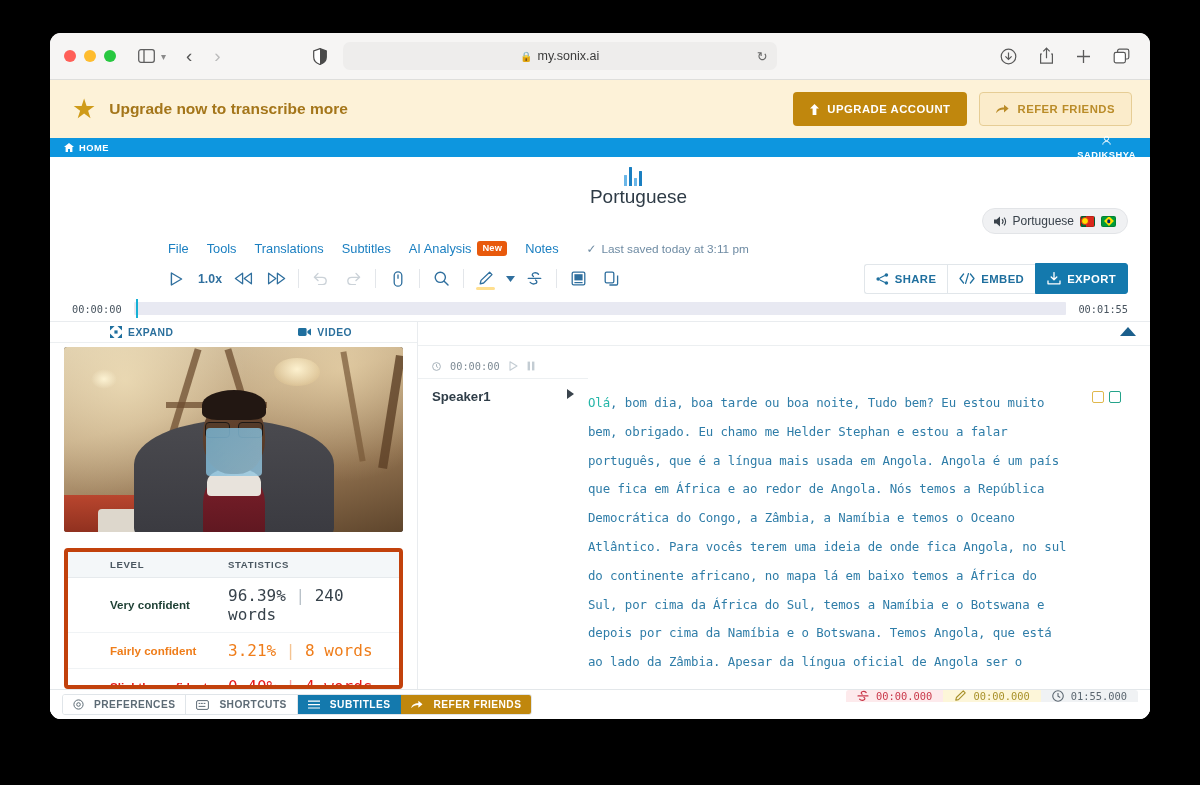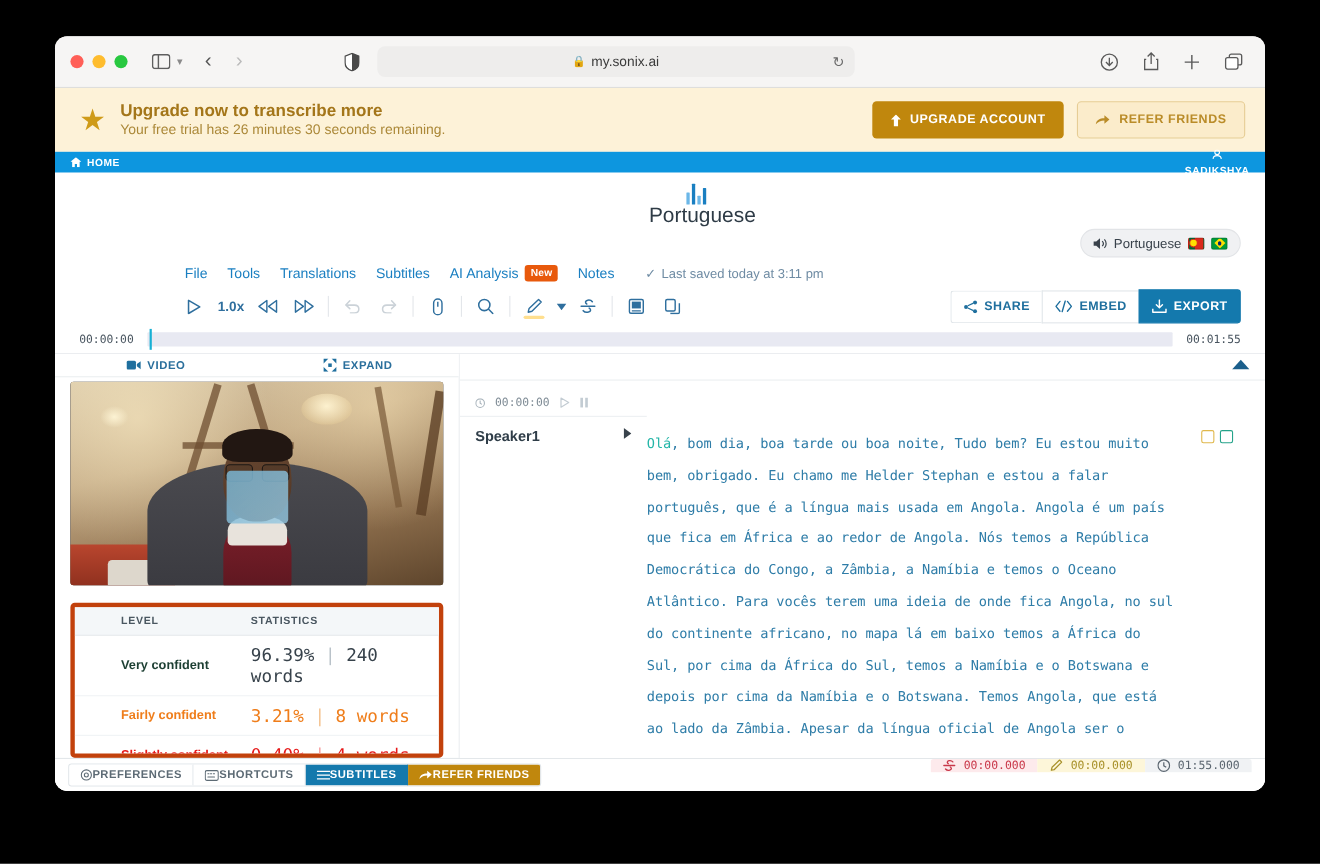--- a/index.html
+++ b/index.html
@@ -273,21 +273,21 @@
   .note-sq.green { border-color: #25a38a; }
 
   
   #statusbar {
     height: 30px; flex: 0 0 auto;
     background: #fff; border-top: 1px solid #e3e7ea;
     display: flex; align-items: stretch; padding: 0 12px;
   }
   #sb-left { display: flex; align-items: stretch; margin: 4px 0; border: 1px solid #e0e5e9; border-radius: 3px; overflow: hidden;}
   .sb-btn {
-    display: flex; align-items: center; gap: 0;
+    display: flex; align-items: center; gap: 10px;
     padding: 0 10px;
     font-size: 10.2px; font-weight: bold; letter-spacing: .45px;
     color: #5d6b75; background: #fff; border-right: 1px solid #e0e5e9;
     cursor: pointer;
   }
   .sb-btn:last-child { border-right: none; }
   .sb-btn.blue { background: #1479ad; color: #fff; border-right-color:#1479ad;}
   .sb-btn.gold { background: #c0870d; color: #fff; }
   #sb-right { margin-left: auto; display: flex; align-items: flex-start; margin-top: 0; margin-bottom: 4px; border-radius: 3px; overflow: hidden;}
   .tc {
@@ -354,21 +354,20 @@
             <rect x="1.2" y="4.4" width="11.2" height="10.4" rx="1.8" fill="#fff" stroke="#5a5a5a" stroke-width="1.2"></rect>
           </svg>
       </span>
     </div>
   </div>
 
   <div id="banner">
     <span id="star">★</span>
     <div id="banner-text">
       <div id="banner-title">Upgrade now to transcribe more</div>
-      <div id="banner-sub">Your free trial has 26 minutes 30 seconds remaining.</div>
     </div>
     <div id="banner-actions">
       <div class="btn-upgrade">
         <span>
           <svg width="9" height="11" viewBox="0 0 9 11">
               <path d="M4.5 0 9 4.6H6.4V11H2.6V4.6H0Z" fill="#fff"></path>
             </svg>
         </span>
         <span>UPGRADE ACCOUNT</span>
       </div>
@@ -557,35 +556,35 @@
         <span>00:01:55</span>
       </div>
     </div>
 
     <div id="split">
 
       <div id="left">
         <div id="left-tabs">
           <div class="ltab">
             <span>
+              <svg width="12" height="12" viewBox="0 0 12 12">
+                  <path d="M0 0h4.6L0 4.6ZM12 0v4.6L7.4 0ZM0 12V7.4L4.6 12ZM12 12H7.4L12 7.4Z" fill="#1f6f9e"></path>
+                  <rect x="4.4" y="4.4" width="3.2" height="3.2" fill="#1f6f9e"></rect>
+                </svg>
+            </span>
+            <span>EXPAND</span>
+          </div>
+          <div class="ltab">
+            <span>
               <svg width="13" height="10" viewBox="0 0 13 10">
                   <rect x="0" y="1" width="8.6" height="8" rx="1.4" fill="#1f6f9e"></rect>
                   <path d="M9.4 4 13 1.4v7.2L9.4 6Z" fill="#1f6f9e"></path>
                 </svg>
             </span>
             <span>VIDEO</span>
-          </div>
-          <div class="ltab">
-            <span>
-              <svg width="12" height="12" viewBox="0 0 12 12">
-                  <path d="M0 0h4.6L0 4.6ZM12 0v4.6L7.4 0ZM0 12V7.4L4.6 12ZM12 12H7.4L12 7.4Z" fill="#1f6f9e"></path>
-                  <rect x="4.4" y="4.4" width="3.2" height="3.2" fill="#1f6f9e"></rect>
-                </svg>
-            </span>
-            <span>EXPAND</span>
           </div>
         </div>
 
         <div id="video-wrap">
           <div class="vid-bg"></div>
           <div class="beam b4"></div>
           <div class="beam b5"></div>
           <div class="beam b1"></div>
           <div class="beam b2"></div>
           <div class="beam b3"></div>

